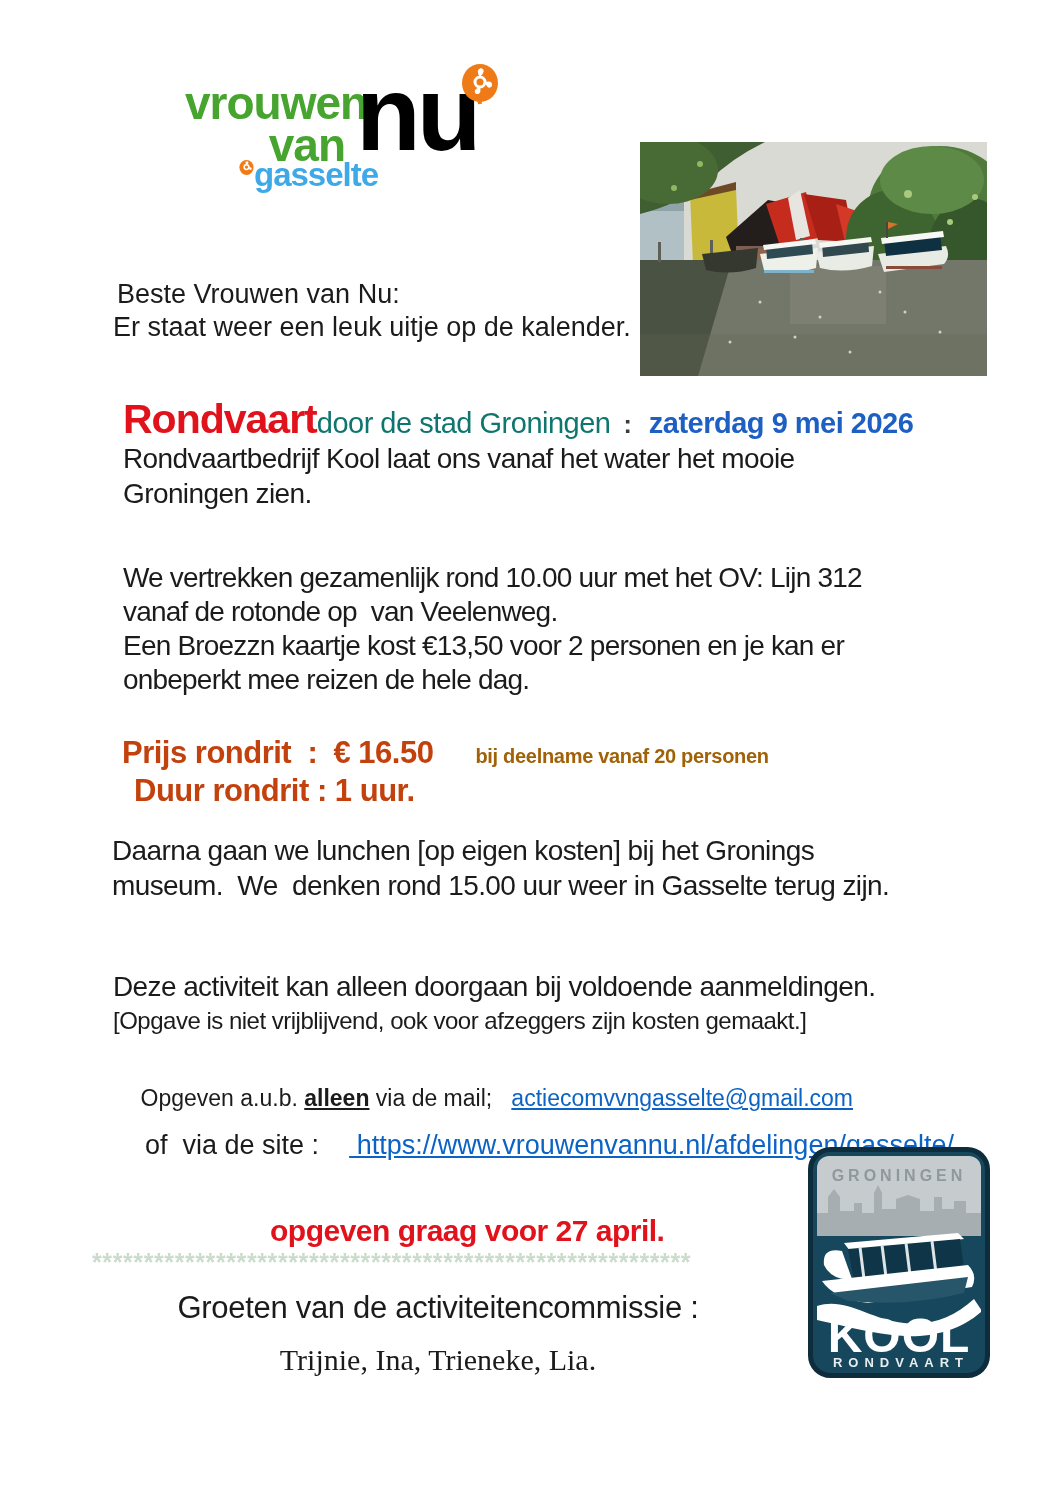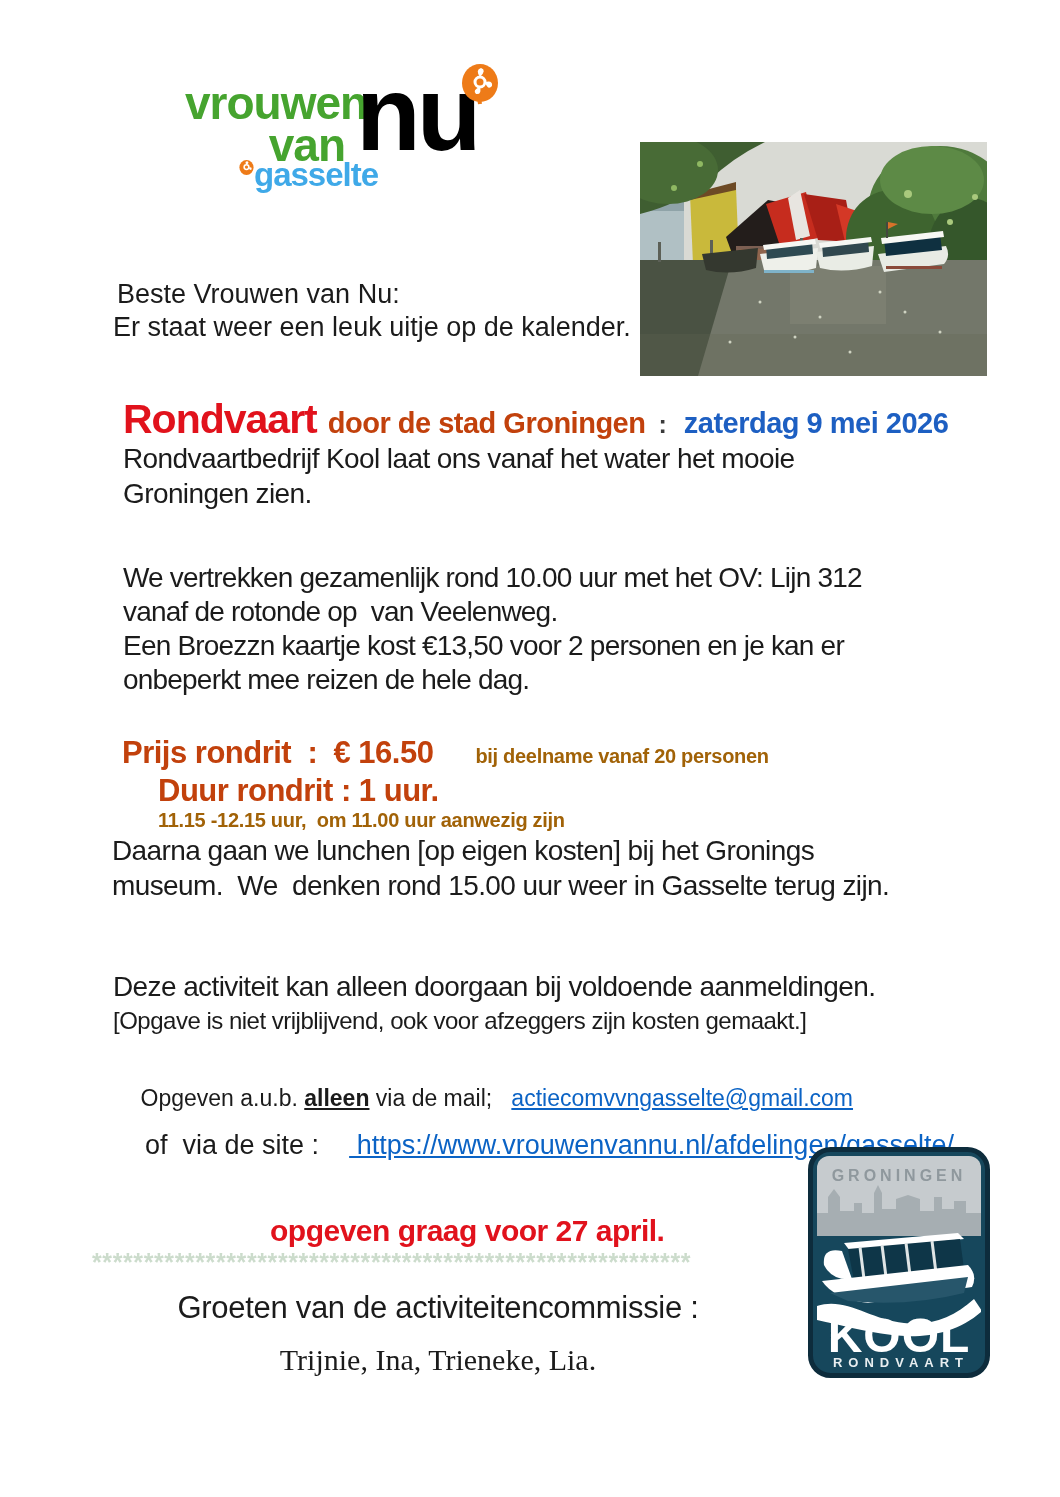--- a/index.html
+++ b/index.html
@@ -29,21 +29,21 @@
   .photo { left: 640px; top: 142px; width: 347px; height: 234px; }
   .photo svg { width: 100%; height: 100%; display: block; }
 
   
   .greeting { left: 117px; top: 243px; font-size: 27px; margin-top: 36px; }
   .intro-line { left: 113px; top: 312px; font-size: 27px; }
 
   
   .head-row { left: 123px; top: 396px; display: flex; align-items: baseline; white-space: pre; }
   .head-title { font-size: 41px; font-weight: bold; color: #e1121c; letter-spacing: -1px; }
-  .head-sub { font-size: 29px; font-weight: bold; color: #c2410c; letter-spacing: -0.5px; margin-left: 11px; }
+  .head-sub { font-size: 29px; font-weight: normal; color: #0f766e; letter-spacing: -0.5px; }
   .head-colon { font-size: 25px; font-weight: bold; color: #3a3a3a; margin-left: 13px; }
   .head-date { font-size: 29px; font-weight: bold; color: #1d5fc2; letter-spacing: -0.5px; margin-left: 17px; }
   .head-desc { left: 123px; top: 441px; font-size: 28px; line-height: 35px; letter-spacing: -0.6px; }
 
   
   .travel { left: 123px; top: 561px; font-size: 28px; line-height: 34px; letter-spacing: -0.8px; }
 
   
   .price-row { display: flex; align-items: baseline; white-space: pre; }
   .price1 { left: 122px; top: 735px; }
@@ -192,21 +192,20 @@
     <div class="t">Een Broezzn kaartje kost €13,50 voor 2 personen en je kan er</div>
     <div class="t">onbeperkt mee reizen de hele dag.</div>
   </div>
 
   <div class="abs price-row price1">
     <span class="price-label t">Prijs rondrit  :  € 16.50</span>
     <span class="price-note t">bij deelname vanaf 20 personen</span>
   </div>
   <div class="abs price-row price2">
     <span class="price-label t">Duur rondrit : 1 uur.</span>
-    <span class="price-note t">11.15 -12.15 uur,  om 11.00 uur aanwezig zijn</span>
   </div>
 
   <div class="abs lunch">
     <div class="t">Daarna gaan we lunchen [op eigen kosten] bij het Gronings</div>
     <div class="t">museum.  We  denken rond 15.00 uur weer in Gasselte terug zijn.</div>
   </div>
 
   <div class="abs notice1 t">Deze activiteit kan alleen doorgaan bij voldoende aanmeldingen.</div>
   <div class="abs notice2 t">[Opgave is niet vrijblijvend, ook voor afzeggers zijn kosten gemaakt.]</div>
 

